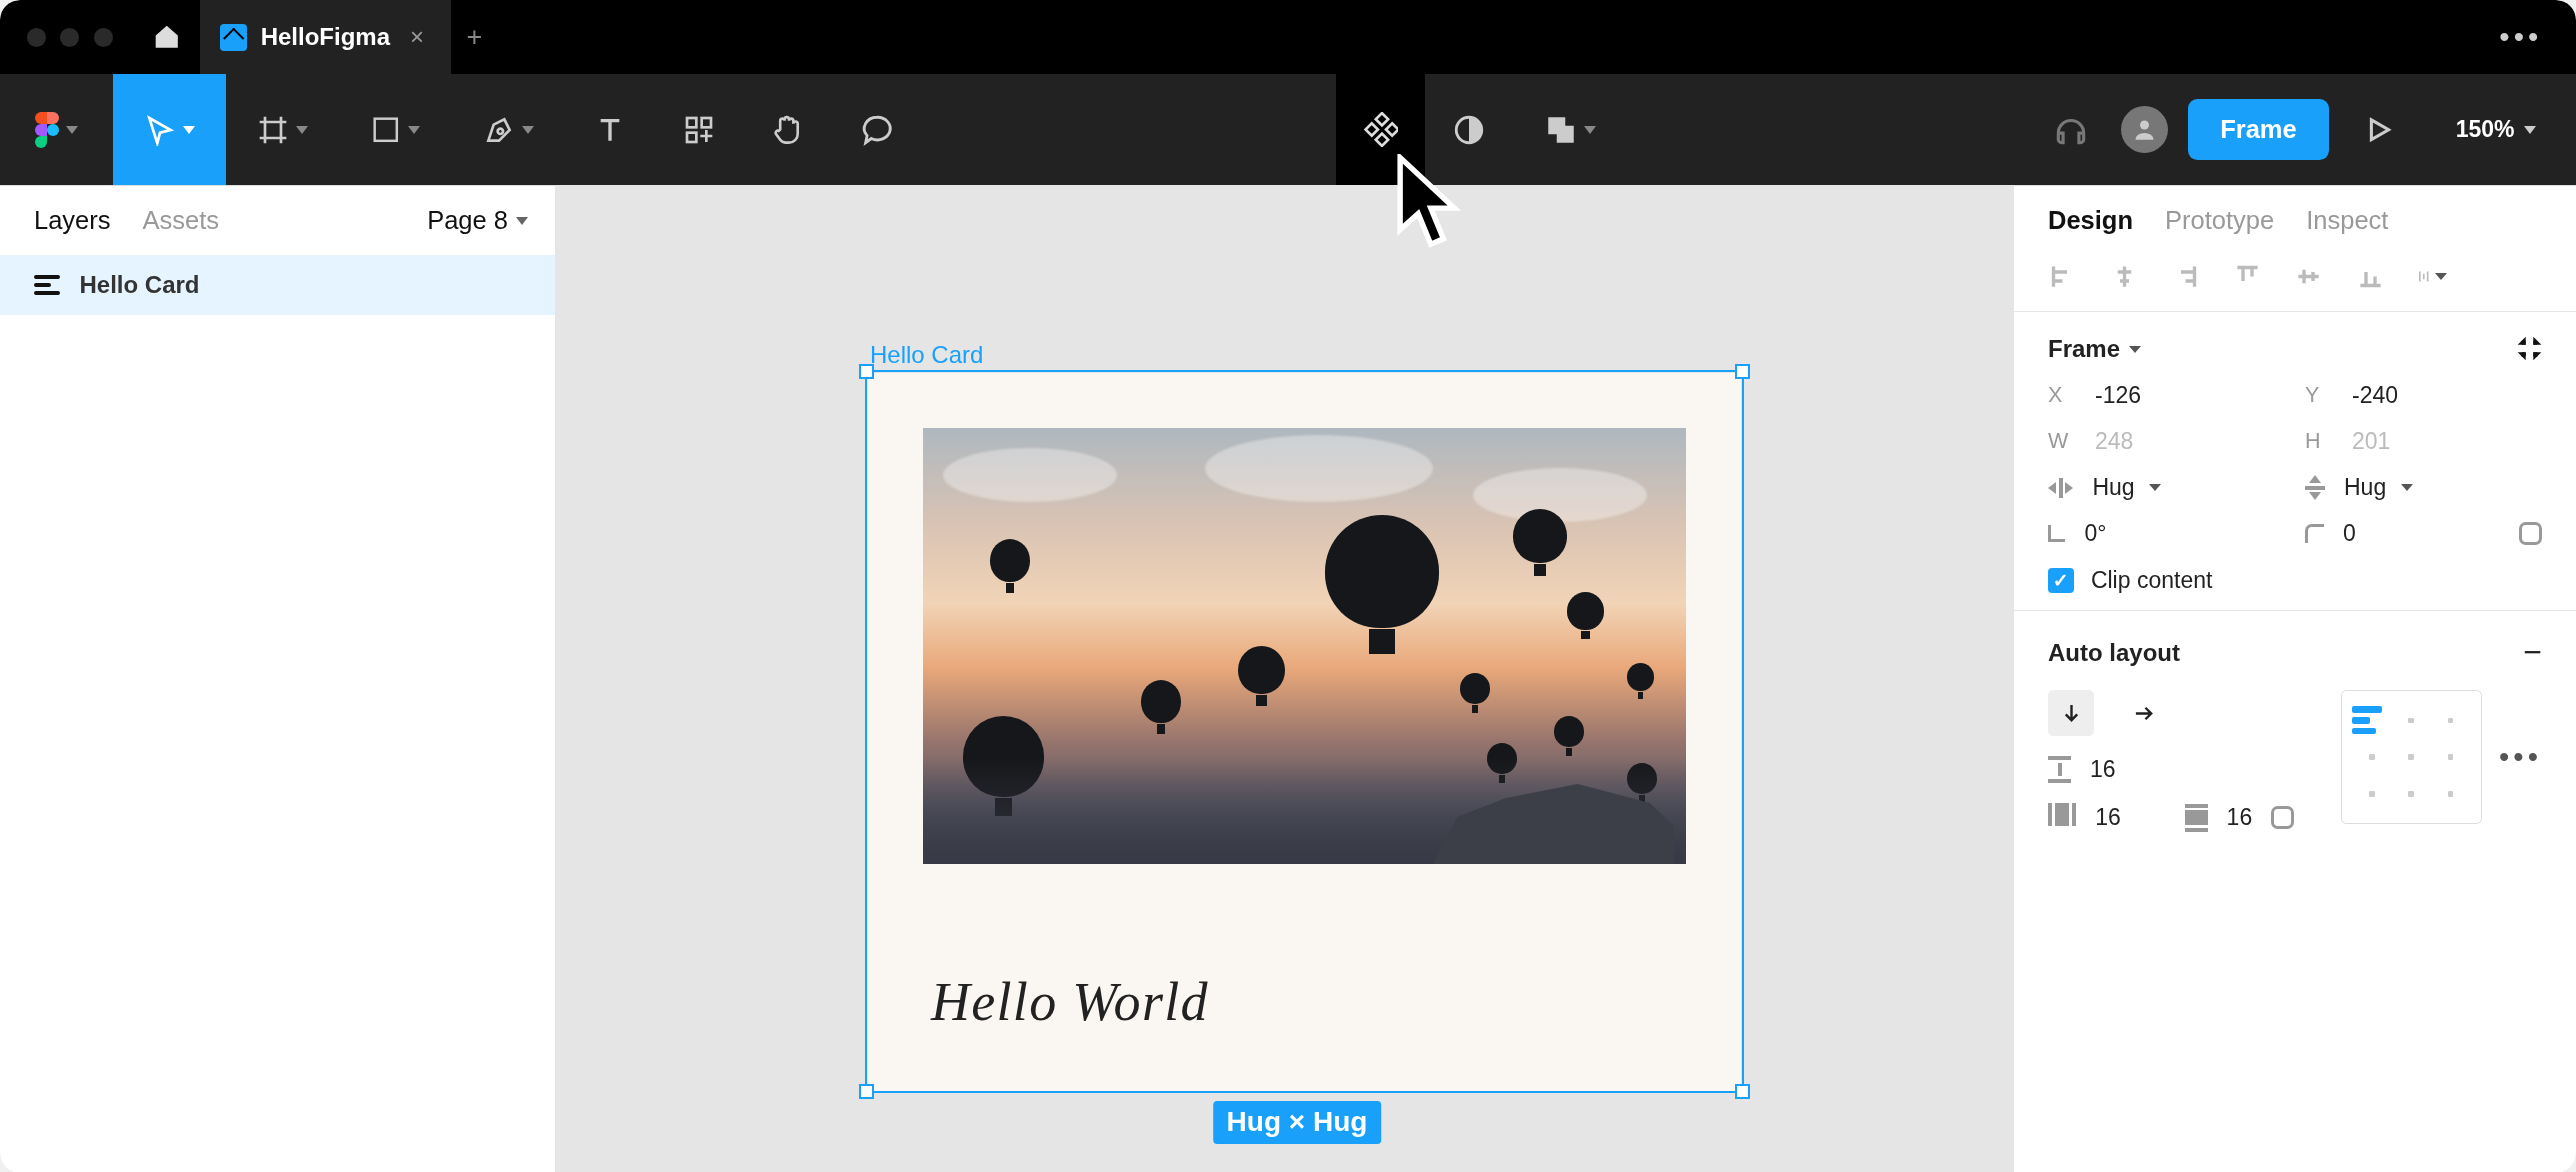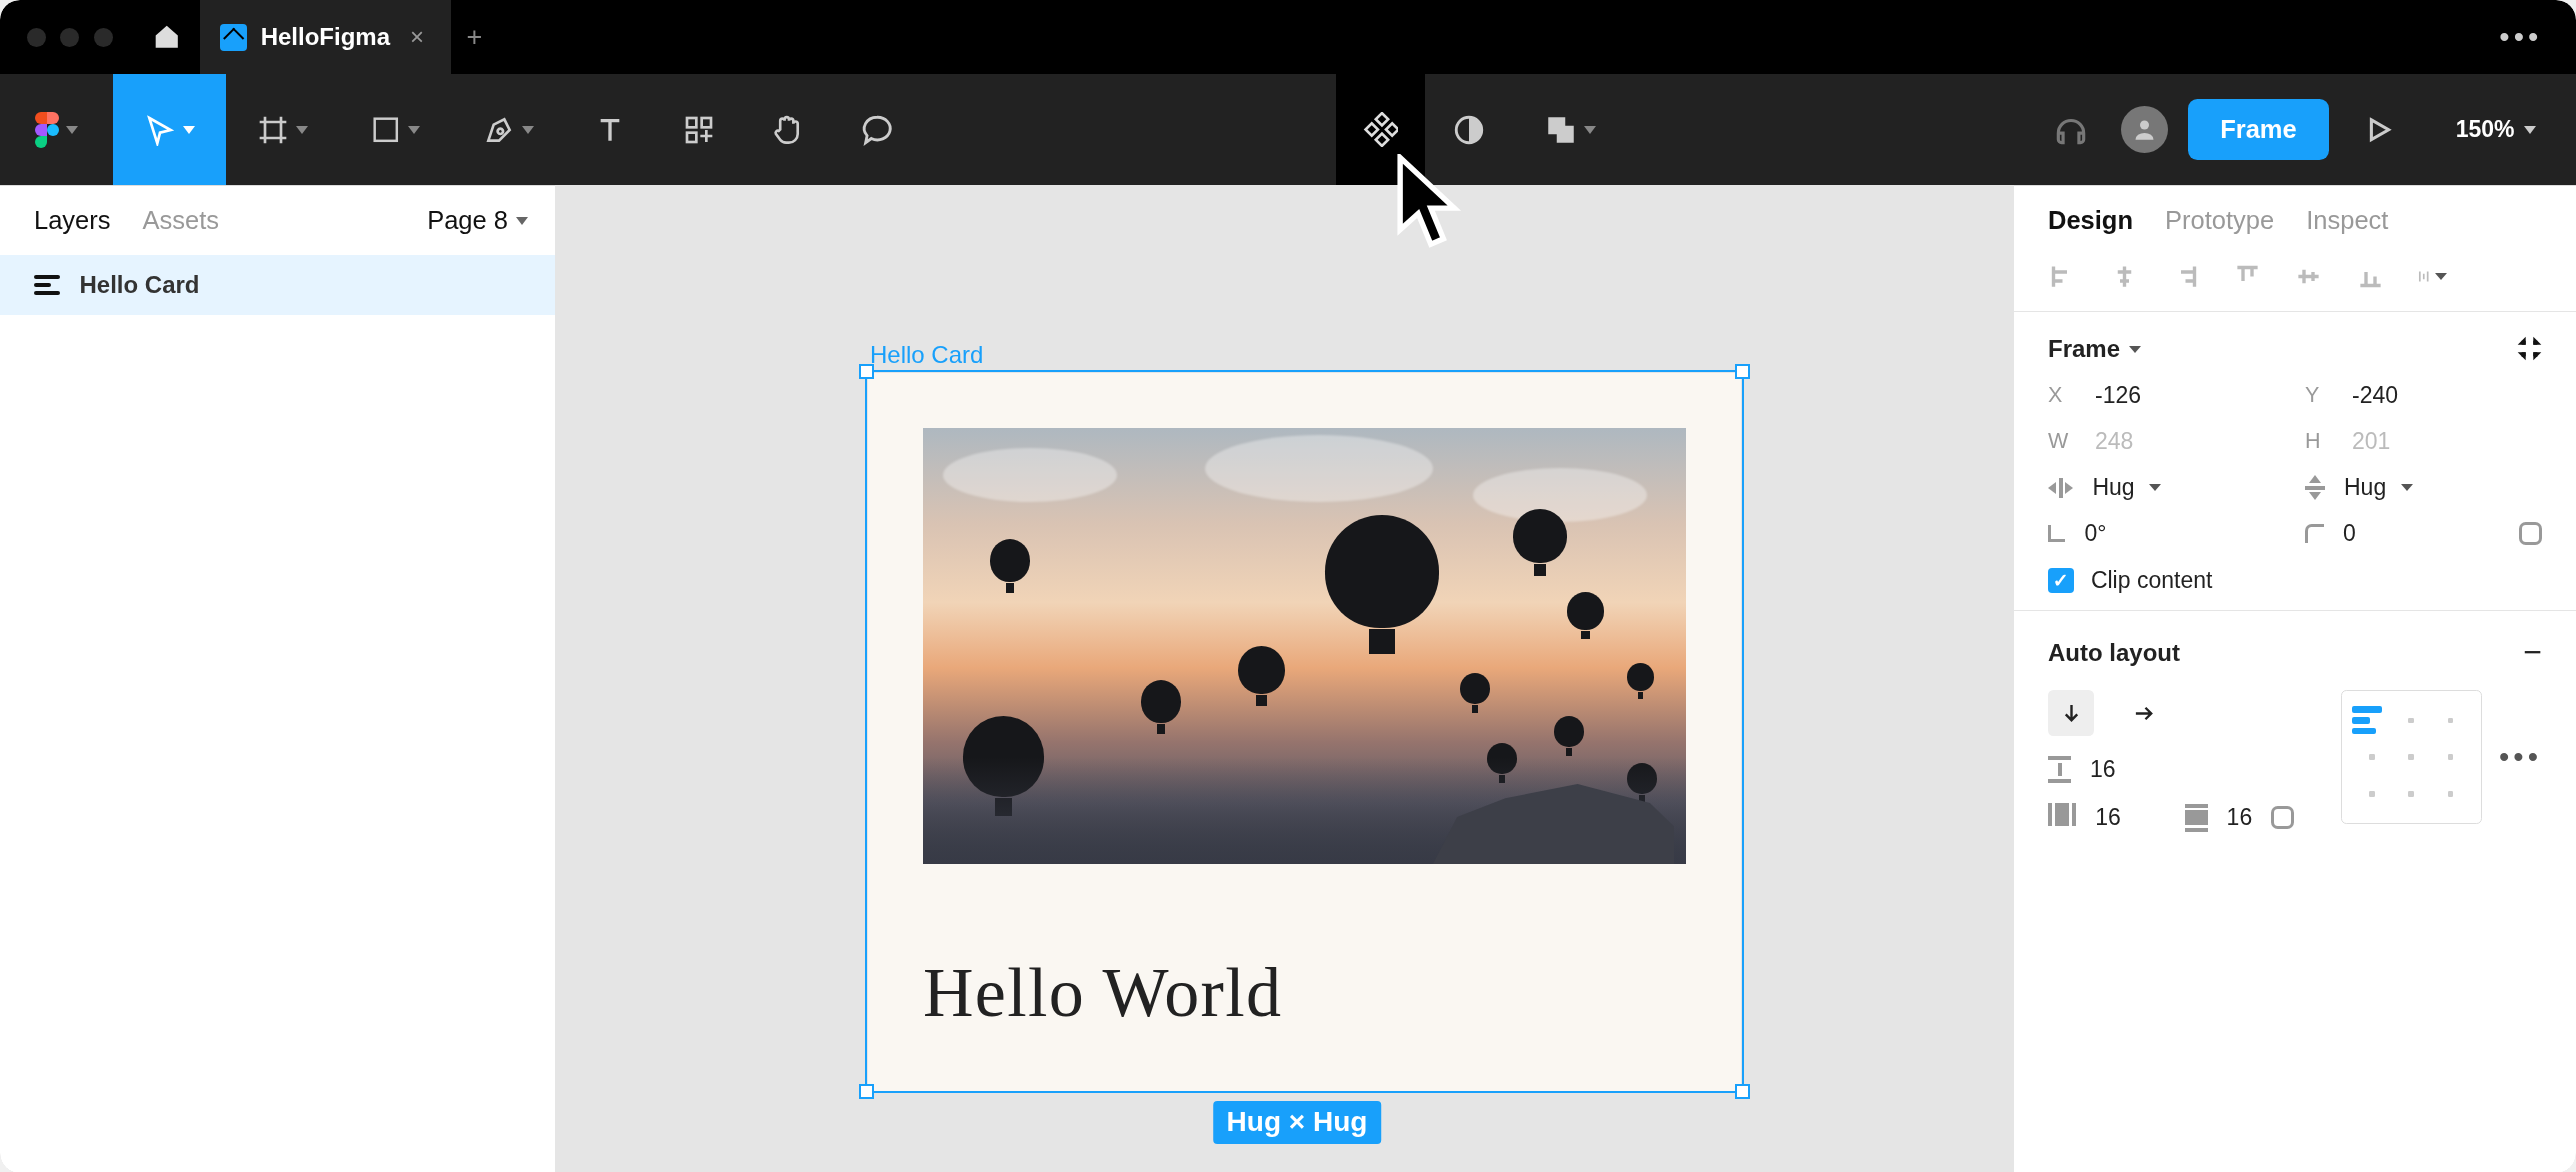--- a/index.html
+++ b/index.html
@@ -254,23 +254,24 @@
   .balloon {
     position:absolute; width:60px; height:74px;
   }
   .balloon .env {
     width:100%; height:80%; background:#16171a; border-radius:50% 50% 48% 48%;
   }
   .balloon .bask {
     width:22%; height:18%; background:#16171a; margin:1.3px auto 0 auto;
   }
   .card-title {
-    position:absolute; left:55px; bottom:58px;
-    font-size: 70px; letter-spacing: 1.3px; color:#222;
+    position:absolute; left:63px; bottom:58px;
+    font-size: 54px; letter-spacing: 1.3px; color:#222;
     font-family: Georgia, 'Times New Roman', serif;
+    font-style: italic;
   }
   .dim-tag {
     position:absolute; left:50%; transform: translateX(-50%);
     top: 916px;
     background:#18a0fb; color:#fff; font-size:28px; font-weight:600;
     padding:5.4px 13.4px; border-radius:4px;
   }
   .mid-icons { display:flex; align-items:center; height:100%; }
 
   

